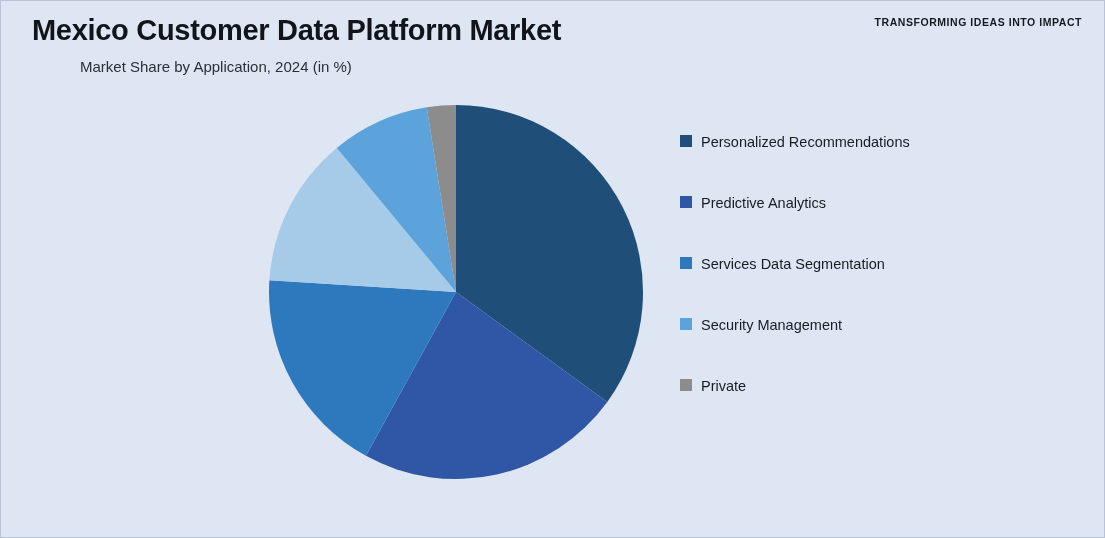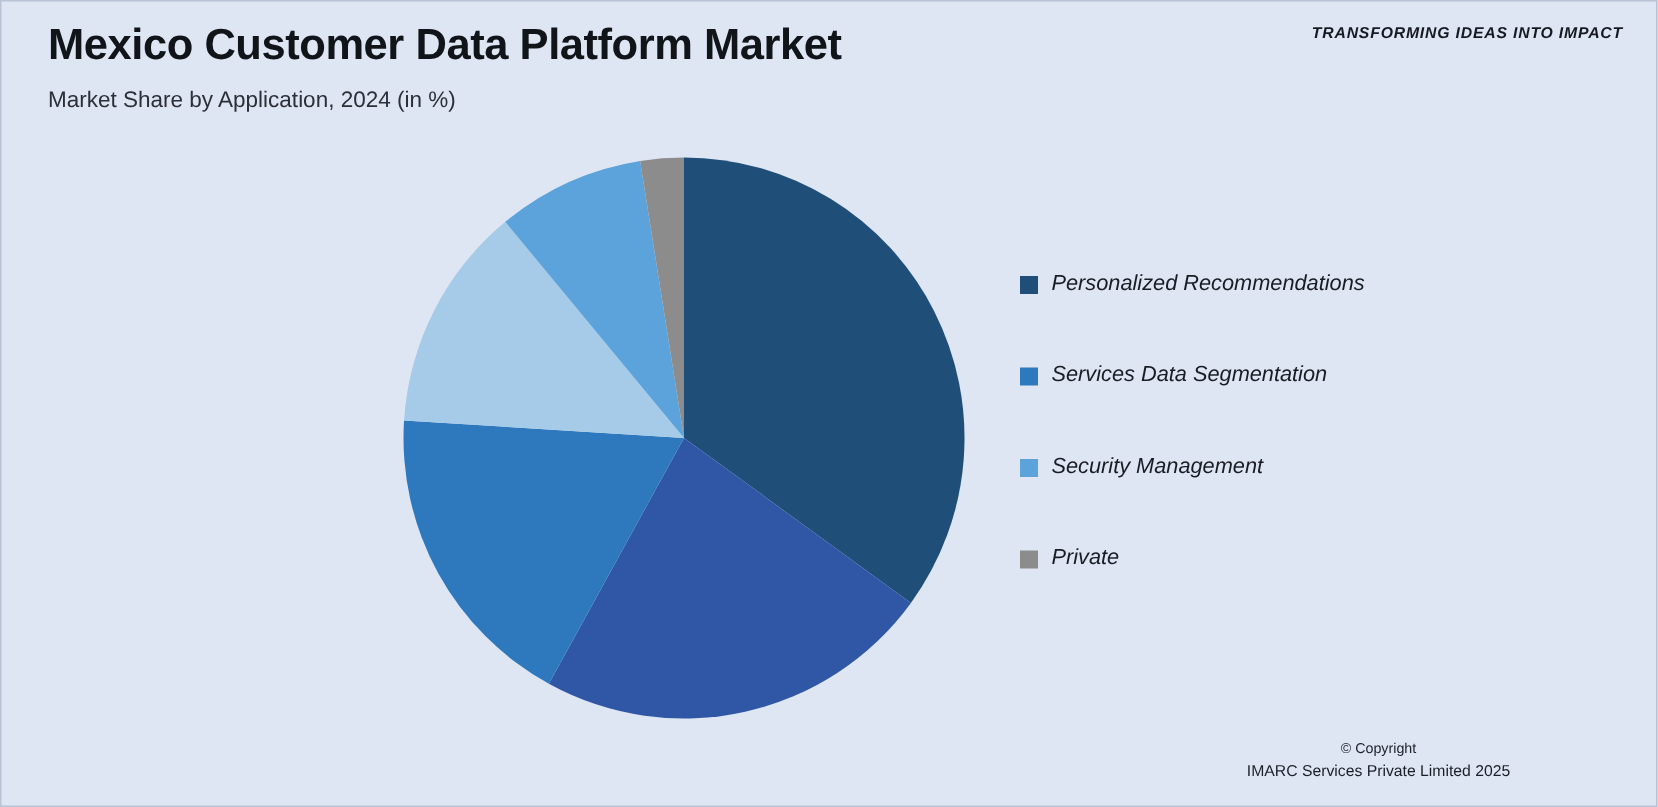--- a/index.html
+++ b/index.html
@@ -38,20 +38,21 @@
     line-height: 1.1;
     margin: 0;
     white-space: nowrap;
   }
   #chart-subtitle {
     font-size: 15px;
     color: #2b3038;
     margin-top: 11px;
     line-height: 1.2;
     white-space: nowrap;
+    margin-left: 48px;
   }
 
   
   #logo-block {
     position: absolute;
     right: 20px;
     top: 12px;
     width: 215px;
     text-align: right;
   }
@@ -77,21 +78,20 @@
   }
   #logo-tagline {
     font-size: 10.5px;
     font-weight: bold;
     color: #151a22;
     letter-spacing: 0.55px;
     margin-top: 3px;
     text-align: right;
     padding-right: 2px;
     white-space: nowrap;
-    font-style: italic;
   }
 
   
   #pie-wrap {
     position: absolute;
     left: 267px;
     top: 103px;
     width: 376px;
     height: 376px;
   }
@@ -99,23 +99,22 @@
 
   
   #legend {
     position: absolute;
     left: 679px;
     top: 134px;
     width: 400px;
   }
   .legend-item {
     display: flex;
-    align-items: flex-end;
+    align-items: flex-start;
     height: 61px;
-    font-style: italic;
   }
   .legend-swatch {
     width: 12px;
     height: 12px;
     flex: 0 0 12px;
     margin-right: 9px;
   }
   .legend-label {
     font-size: 14.5px;
     color: #181d24;
@@ -165,31 +164,31 @@
         <path d="M 188 188 L 158.75 3.30 A 187 187 0 0 1 188.00 1.00 Z" fill="#8C8C8C"></path>
       </svg>
   </div>
 
   <div id="legend">
       <div class="legend-item">
         <span class="legend-swatch" style="background: rgb(31, 78, 121);"></span>
         <span class="legend-label">Personalized Recommendations</span>
       </div>
       <div class="legend-item">
+        <span class="legend-swatch" style="background: rgb(47, 87, 166);"></span>
+        <span class="legend-label">Predictive Analytics</span>
+      </div>
+      <div class="legend-item">
         <span class="legend-swatch" style="background: rgb(46, 121, 190);"></span>
         <span class="legend-label">Services Data Segmentation</span>
       </div>
       <div class="legend-item">
         <span class="legend-swatch" style="background: rgb(92, 163, 219);"></span>
         <span class="legend-label">Security Management</span>
       </div>
       <div class="legend-item">
         <span class="legend-swatch" style="background: rgb(140, 140, 140);"></span>
         <span class="legend-label">Private</span>
       </div>
     </div>
 
-  <div id="copyright">
-    <div id="copyright-line1">© Copyright</div>
-    <div id="copyright-line2">IMARC Services Private Limited 2025</div>
-  </div>
 
 </div>
 
 </body></html>

